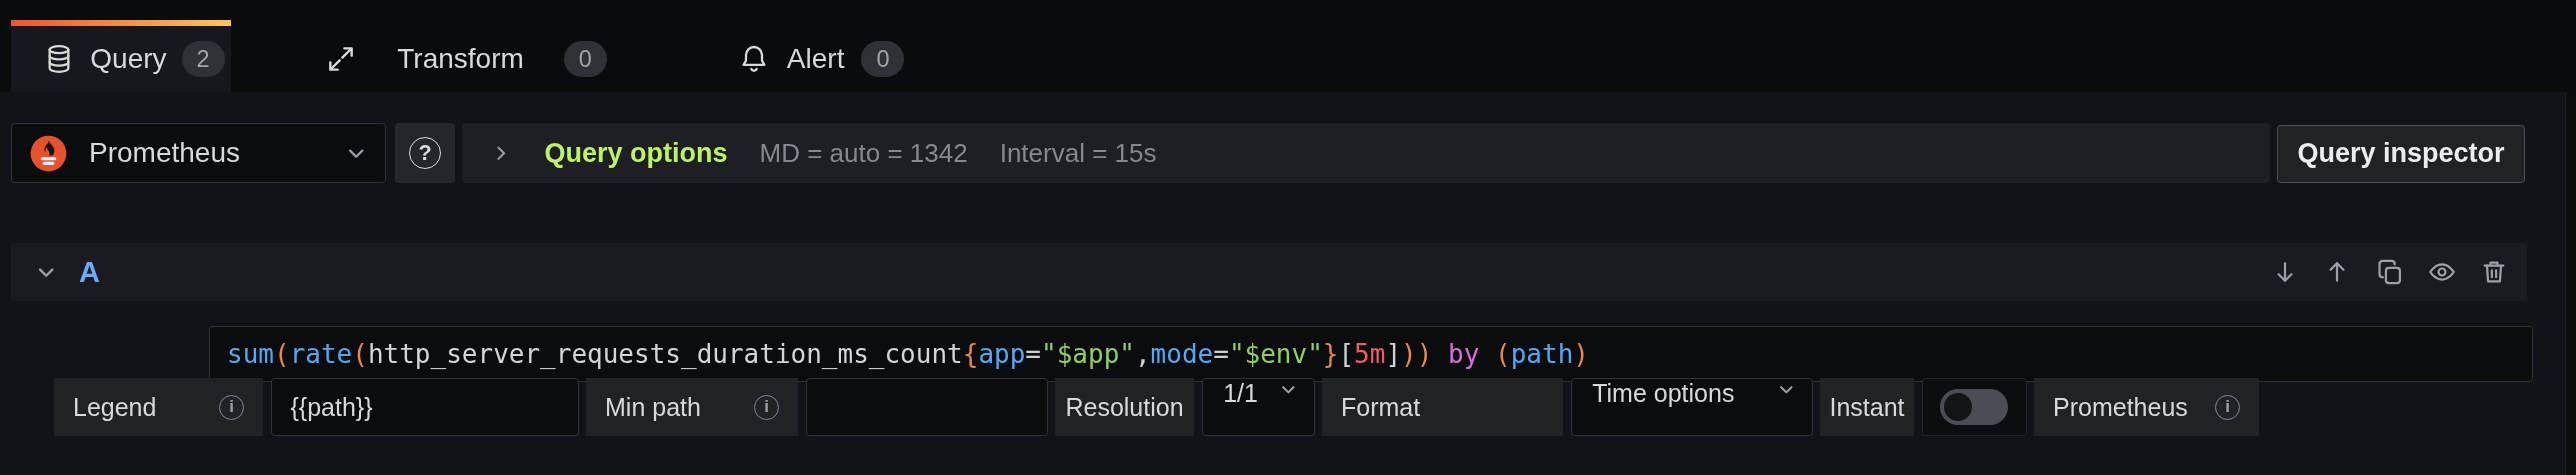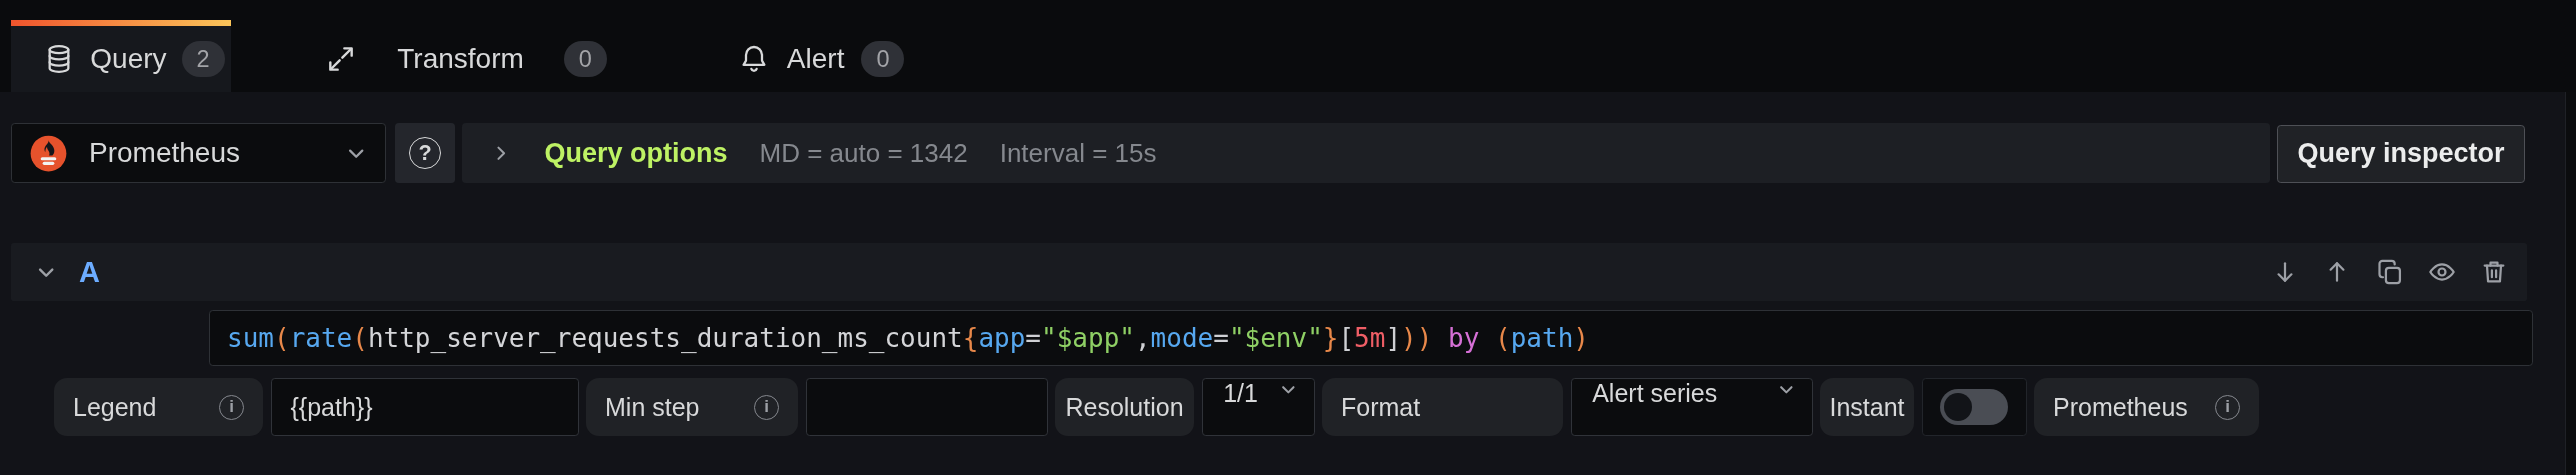--- a/index.html
+++ b/index.html
@@ -37,21 +37,21 @@
   }
 
   
   .edge-strip {
     position:absolute; top:92px; right:0; width:11.3px; height:383px;
     background:#0b0c0e; border-left:1.9px solid #1f2126;
   }
 
   
   .labelbox {
-    background:#202226; border-radius:13px; color:#d8d9da; font-size:25px;
+    background:#202226; border-radius:1px; color:#d8d9da; font-size:25px;
     display:flex; align-items:center; padding:6px 19px; height:100%;
   }
   .inputbox {
     background:#0b0c0e; border:1.9px solid #303339; border-radius:3.8px;
     color:#d8d9da; font-size:25px; display:flex; align-items:center;
     padding:0 19px; height:100%;
   }
   .icircle {
     width:25px; height:25px; border:1.9px solid #85888e; border-radius:50%;
     color:#9da0a6; font-size:17px; font-weight:bold;
@@ -100,21 +100,21 @@
 
   
   .expr-row { position:absolute; top:310px; left:0; width:2576px; height:56px; }
   .metrics-btn {
     position:absolute; left:54px; top:0; width:130px; height:56px;
     background:#202226; border-radius:3.8px; color:#d8d9da; font-size:25px;
     font-weight:500; display:flex; align-items:center; justify-content:center;
     gap:11.3px; cursor:pointer;
   }
   .expr-field {
-    position:absolute; left:209px; top:0; width:2324px; height:56px;
+    position:absolute; left:209px; top:16px; width:2324px; height:56px;
     background:#0b0c0e; border:1.9px solid #2e3136; border-radius:3.8px;
     display:flex; align-items:center; padding:0 17px; overflow:hidden;
     font-family:"DejaVu Sans Mono", monospace; font-size:26px; white-space:pre;
     cursor:text;
   }
 
   
   .opts-row {
     position:absolute; top:378px; left:54px; height:58px;
     display:flex; align-items:stretch; gap:7.5px;
@@ -281,21 +281,21 @@
     <div class="labelbox w-legend">
       <span>Legend</span>
       <span class="spacer"></span>
       <span class="icircle">i</span>
     </div>
     <div class="inputbox w-legendin">
       <span>{{path}}</span>
     </div>
 
     <div class="labelbox w-minstep">
-      <span>Min step</span>
+      <span>Min path</span>
       <span class="spacer"></span>
       <span class="icircle">i</span>
     </div>
     <div class="inputbox w-minstepin">
       <span></span>
     </div>
 
     <div class="labelbox w-res">
       <span>Resolution</span>
     </div>
@@ -305,21 +305,21 @@
         <svg width="20.7" height="20.7" viewBox="0 0 24 24" fill="none" stroke="currentColor" stroke-width="2.4" stroke-linecap="round" stroke-linejoin="round">
             <path d="M6 9.5l6 6 6-6"></path>
           </svg>
       </span>
     </div>
 
     <div class="labelbox w-format">
       <span>Format</span>
     </div>
     <div class="selectbox w-sel2">
-      <span class="val">Alert series</span>
+      <span class="val">Time options</span>
       <span class="chev">
         <svg width="20.7" height="20.7" viewBox="0 0 24 24" fill="none" stroke="currentColor" stroke-width="2.4" stroke-linecap="round" stroke-linejoin="round">
             <path d="M6 9.5l6 6 6-6"></path>
           </svg>
       </span>
     </div>
 
     <div class="labelbox w-instant">
       <span>Instant</span>
     </div>

